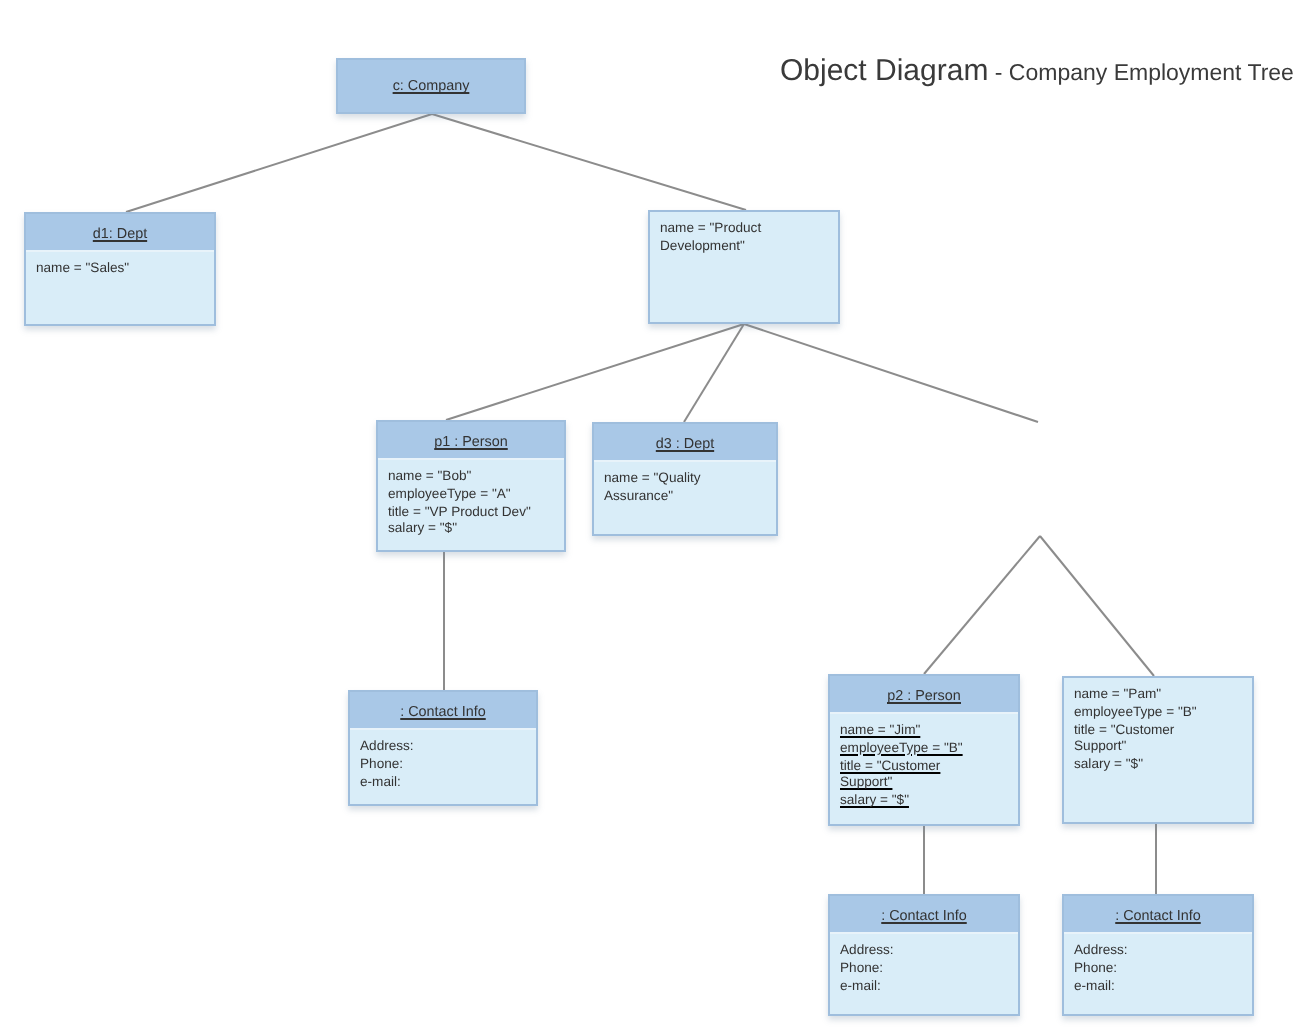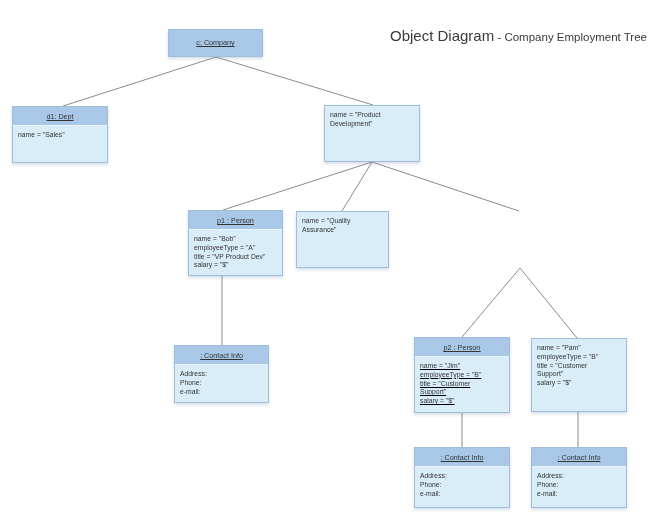--- a/index.html
+++ b/index.html
@@ -75,20 +75,21 @@
     <div class="node-header">p1 : Person</div>
     <div class="node-body">
       <div class="attr">name = "Bob"</div>
       <div class="attr">employeeType = "A"</div>
       <div class="attr">title = "VP Product Dev"</div>
       <div class="attr">salary = "$"</div>
     </div>
   </div>
 
   <div class="node" style="left:296px;top:211px;width:93px;height:57px;">
+    <div class="node-header">d3 : Dept</div>
     <div class="node-body">
       <div class="attr">name = "Quality Assurance"</div>
     </div>
   </div>
 
 
   <div class="node" style="left:174px;top:345px;width:95px;height:58px;">
     <div class="node-header">: Contact Info</div>
     <div class="node-body">
       <div class="attr">Address:</div>

